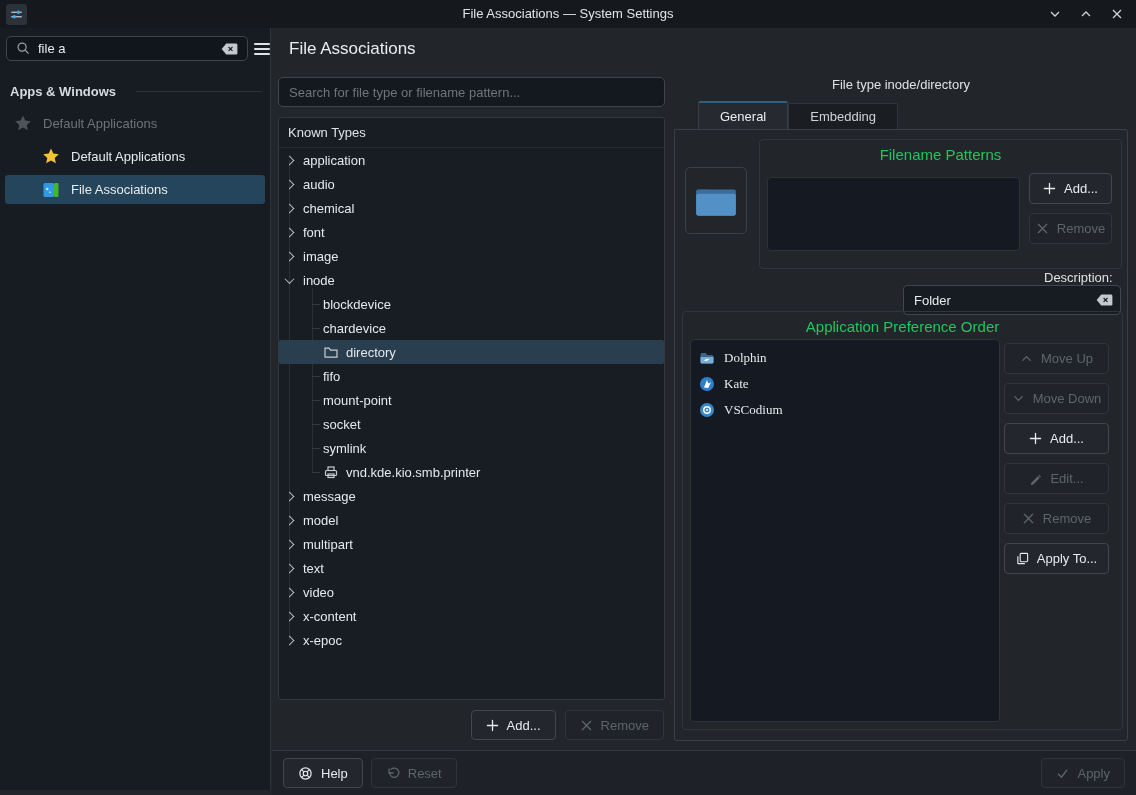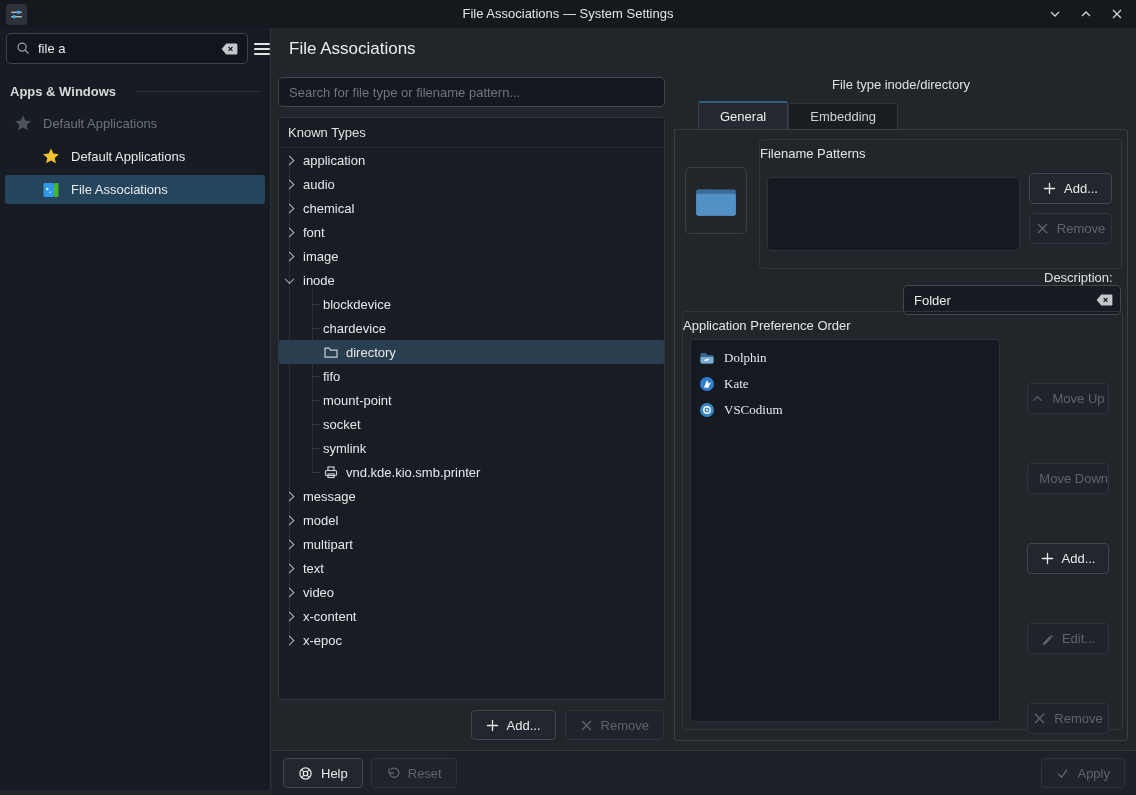--- a/index.html
+++ b/index.html
@@ -17,21 +17,21 @@
   
   .titlebar { position:absolute; left:0; top:0; width:1136px; height:28px; background:#15181d; }
   .appicon { position:absolute; left:6px; top:4px; width:21px; height:21px; background:#2c323a; border-radius:3px; display:flex; align-items:center; justify-content:center; }
   .wtitle { position:absolute; left:0; right:0; top:0; height:28px; line-height:28px; text-align:center; color:#e2e5e7; font-size:13px; }
   .wctrls { position:absolute; right:10px; top:0; height:28px; display:flex; gap:13px; align-items:center; }
   .wbtn { width:18px; height:18px; display:flex; align-items:center; justify-content:center; color:#ced3d7; }
 
   
   .sidebar { position:absolute; left:0; top:28px; width:271px; height:762px; background:#171c23; border-right:1px solid #2f343b; }
   .sb-top { display:flex; gap:5px; padding:5px 6px; align-items:center; }
-  .searchbox { flex:1; height:31px; background:#11161c; border:1px solid #3f444b; border-radius:5px; display:flex; align-items:center; padding:0 9px; gap:7px; }
+  .searchbox { flex:1; height:25px; background:#11161c; border:1px solid #3f444b; border-radius:5px; display:flex; align-items:center; padding:0 9px; gap:7px; }
   .searchbox input { flex:1; background:transparent; border:none; outline:none; color:#eaeced; font-family:inherit; font-size:13px; min-width:0; }
   .iconbtn { display:flex; align-items:center; justify-content:center; }
   .hamburger { width:32px; height:31px; }
   .sb-section { margin:15px 8px 10px 10px; display:flex; align-items:center; gap:20px; }
   .sb-section .lbl { font-weight:bold; font-size:13px; color:#d6dadd; white-space:nowrap; }
   .sb-section .rule { flex:1; height:1px; background:#2c3138; }
   .sb-item { height:28px; display:flex; align-items:center; gap:11px; margin:0 5px 5px 5px; padding-left:9px; font-size:13px; color:#e8eaec; border-radius:3px; }
   .sb-item.dimmed { color:#6c737a; }
   .sb-item.indent { padding-left:37px; }
   .sb-item.selected { background:#24455c; height:29px; }
@@ -71,41 +71,41 @@
   
   .rightcol { position:absolute; left:674px; top:77px; width:454px; height:668px; }
   .ft-title { text-align:center; height:18px; color:#dfe2e5; }
   .tabs { display:flex; margin-top:6px; height:28px; align-items:flex-end;margin-left:24px; }
   .tab { padding:0 21px; display:flex; align-items:center; font-size:13px; height:28px; }
   .tab.active { background:#262a30; border:1px solid #3a3f46; border-bottom:none; border-top:2px solid #30607e; border-radius:2px 2px 0 0; color:#eceeef; }
   .tab.inactive { height:26px; background:#1a1d22; border:1px solid #30353b; border-bottom:none; border-radius:2px 2px 0 0; color:#cfd3d6; }
   .tabframe { position:absolute; top:52px; left:0; right:0; height:612px; border:1px solid #3a3f46; border-radius:0 3px 3px 3px; }
   .bigicon { position:absolute; left:10px; top:37px; width:62px; height:67px; border:1px solid #3a4047; border-radius:5px; display:flex; align-items:center; justify-content:center; }
   .group { position:absolute; border:1px solid #31363c; border-radius:4px; }
-  .gtitle { padding-top:6px; font-size:13px; color:#e5e5e5; }
+  .gtitle { text-align:center; padding-top:6px; font-size:15px; color:#22c55e; }
   .patterns { left:84px; top:9px; width:363px; height:130px; }
   .plist { position:absolute; left:7px; top:37px; width:253px; height:74px; background:#141922; border:1px solid #2d3239; border-radius:4px; }
   .pbtns { position:absolute; right:9px; top:33px; display:flex; flex-direction:column; gap:9px; }
   .pbtns .btn { width:83px; height:31px; padding:0; }
   .desc-row { position:absolute; left:7px; right:6px; top:140px; height:31px; display:flex; align-items:flex-end;flex-direction:column; }
   .desc-label { width:77px; color:#dfe2e3; }
   .desc-field { flex:1; position:relative; }
   .desc-field input { width:100%; height:30px; background:#171c23; border:1px solid #42474e; border-radius:4px; color:#e9ebec; font-family:inherit; font-size:13px; padding:0 30px 0 10px; outline:none; }
   .desc-clear { position:absolute; right:8px; top:9px; }
   .appgroup { left:7px; top:181px; right:4px; bottom:10px; }
   .alist { position:absolute; left:7px; top:27px; width:310px; bottom:7px; background:#141922; border:1px solid #2d3239; border-radius:4px; padding-top:5px;font-family:Liberation Serif, serif; }
   .arow { height:26px; display:flex; align-items:center; gap:9px; padding:0 8px; color:#e8eaec; }
   .arow .aicon { width:16px; height:16px; flex:none; }
   .arow .ai { display:none; }
   .arow.icon-dolphin .ai-dolphin,
   .arow.icon-kate .ai-kate,
   .arow.icon-gwenview .ai-gwenview,
   .arow.icon-vscodium .ai-vscodium { display:block; }
   .abtns { position:absolute; right:13px; top:31px; display:flex; flex-direction:column; gap:9px; }
-  .abtns .btn { width:82px; height:31px; padding:0;margin-top:40px; }
+  .abtns .btn { width:105px; height:31px; padding:0; }
 </style>
 </head>
 <body>
 
 <div class="titlebar">
   <div class="appicon">
     <svg width="15" height="15" viewBox="0 0 20 20">
       <line x1="3" y1="7" x2="17" y2="7" stroke="#cdd2d6" stroke-width="1.6"></line>
       <circle cx="12.5" cy="7" r="2.2" fill="#3daee9"></circle>
       <line x1="3" y1="13" x2="17" y2="13" stroke="#cdd2d6" stroke-width="1.6"></line>

